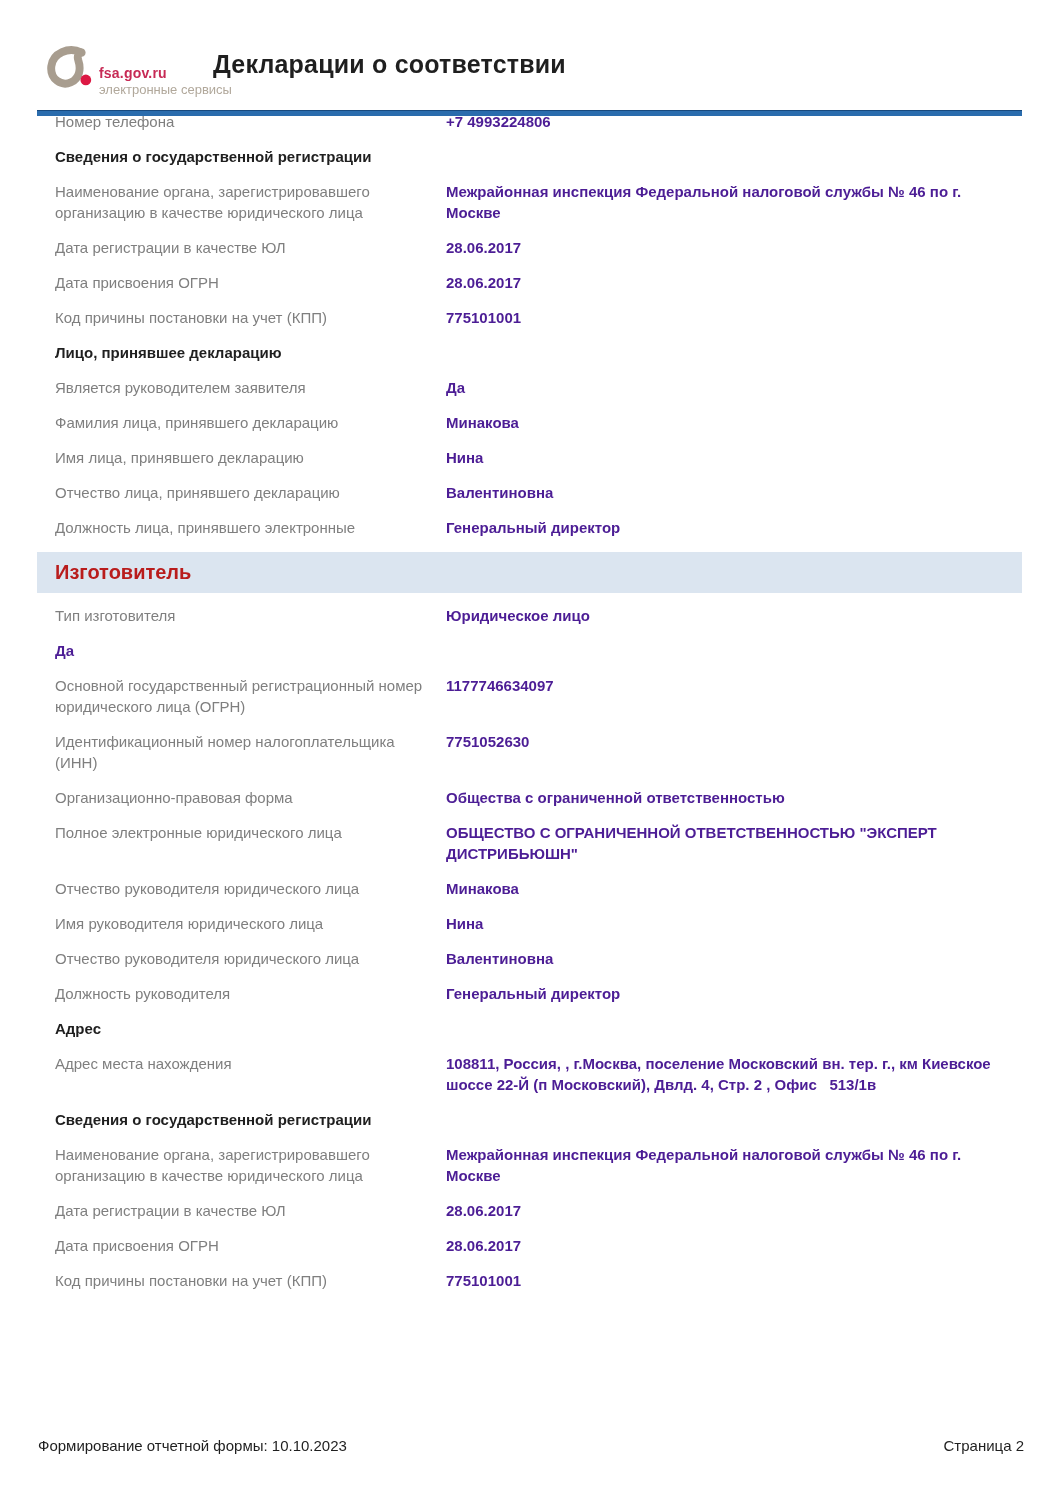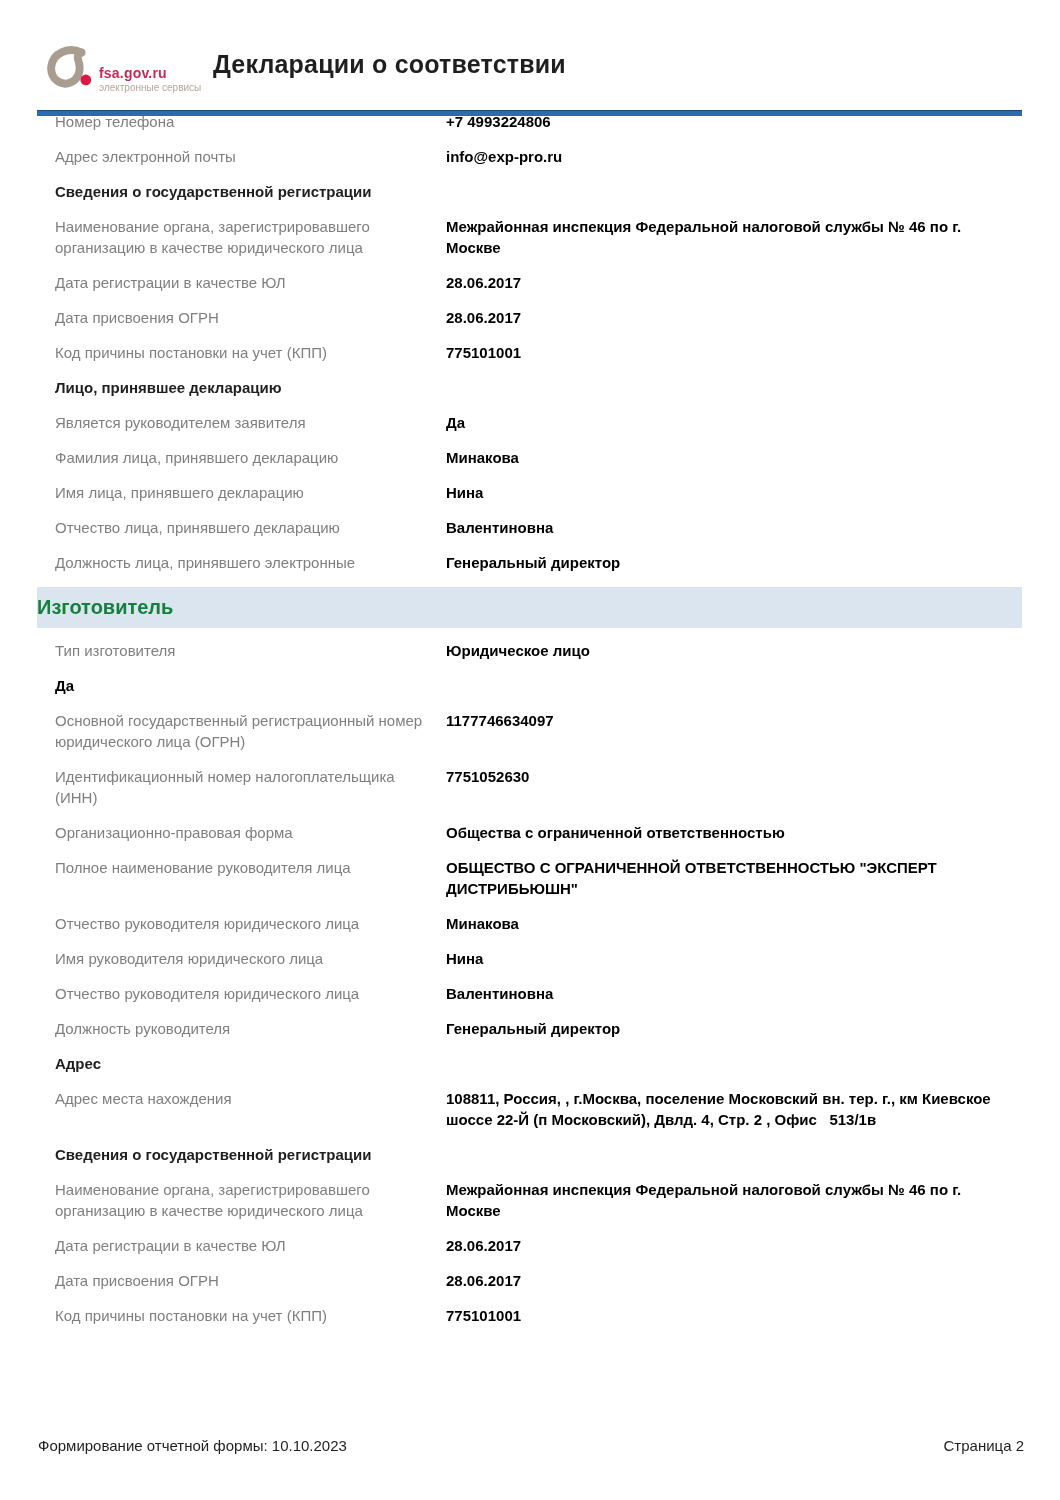--- a/index.html
+++ b/index.html
@@ -9,48 +9,48 @@
     color:#1f1f1f;
   }
   .page{position:relative;width:1060px;height:1500px;overflow:hidden;background:#fff;}
 
   
   .header{position:absolute;top:0;left:0;right:0;height:110px;}
   .logo{position:absolute;left:47px;top:44px;display:flex;align-items:flex-start;}
   .logo-mark{width:46px;height:46px;display:block;}
   .logo-text{margin-left:6px;margin-top:22px;line-height:1.05;}
   .logo-domain{font-size:14px;font-weight:bold;color:#c72a55;letter-spacing:.2px;}
-  .logo-sub{font-size:10px;color:#b1a89b;margin-top:2px;}
+  .logo-sub{font-size:13px;color:#b1a89b;margin-top:2px;}
   .doc-title{
     position:absolute;left:213px;top:50px;
     font-size:25px;font-weight:bold;color:#1f1f1f;letter-spacing:.2px;
   }
   .top-rule{
     position:absolute;left:37px;top:110px;width:985px;height:5px;
     background:#2a6cad;border-top:1px solid #17497e;
   }
 
   
   .content{position:absolute;top:111px;left:37px;width:985px;}
   .row{
     display:grid;grid-template-columns:391px 1fr;
     padding-left:18px;padding-right:12px;
     margin-bottom:14px;
     font-size:15px;line-height:21px;
   }
   .row .label{color:#7f7f7f;padding-right:10px;}
-  .row .value{color:#000000;font-weight:bold;white-space:pre-wrap;}
+  .row .value{color:#4c1d95;font-weight:bold;white-space:pre-wrap;}
   .subheader{
     padding-left:18px;margin:6px 0 14px;
     font-size:15px;line-height:21px;font-weight:bold;color:#1f1f1f;
   }
   .band{
     height:41px;background:#dbe5f0;display:flex;align-items:center;
-    margin:2px 0 12px;
-    font-size:20px;font-weight:bold;color:#15803d;
+    padding-left:18px;margin:2px 0 12px;
+    font-size:20px;font-weight:bold;color:#b91c1c;
   }
 
   
   .footer{
     position:absolute;top:1437px;left:38px;right:36px;
     display:flex;justify-content:space-between;
     font-size:15px;color:#1f1f1f;gap:18px;
   }
 </style>
 </head>
@@ -72,24 +72,20 @@
     <div class="doc-title">Декларации о соответствии</div>
     <div class="top-rule"></div>
   </div>
 
   <div class="content" id="content">
   <div class="row">
     <div class="label">Номер телефона</div>
     <div class="value">+7 4993224806</div>
   </div>
 
-  <div class="row">
-    <div class="label">Адрес электронной почты</div>
-    <div class="value">info@exp-pro.ru</div>
-  </div>
 
   <div class="subheader">Сведения о государственной регистрации</div>
 
   <div class="row">
     <div class="label">Наименование органа, зарегистрировавшего организацию в качестве юридического лица</div>
     <div class="value">Межрайонная инспекция Федеральной налоговой службы № 46 по г. Москве</div>
   </div>
 
   <div class="row">
     <div class="label">Дата регистрации в качестве ЮЛ</div>
@@ -153,21 +149,21 @@
     <div class="label">Идентификационный номер налогоплательщика (ИНН)</div>
     <div class="value">7751052630</div>
   </div>
 
   <div class="row">
     <div class="label">Организационно-правовая форма</div>
     <div class="value">Общества с ограниченной ответственностью</div>
   </div>
 
   <div class="row">
-    <div class="label">Полное наименование руководителя лица</div>
+    <div class="label">Полное электронные юридического лица</div>
     <div class="value">ОБЩЕСТВО С ОГРАНИЧЕННОЙ ОТВЕТСТВЕННОСТЬЮ "ЭКСПЕРТ ДИСТРИБЬЮШН"</div>
   </div>
 
   <div class="row">
     <div class="label">Отчество руководителя юридического лица</div>
     <div class="value">Минакова</div>
   </div>
 
   <div class="row">
     <div class="label">Имя руководителя юридического лица</div>

